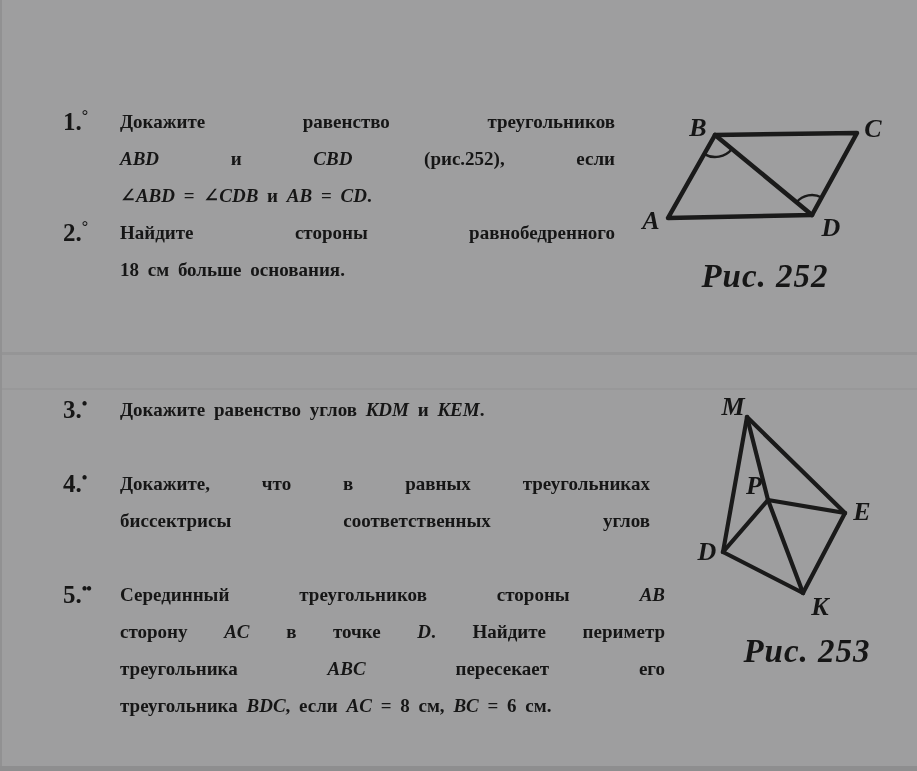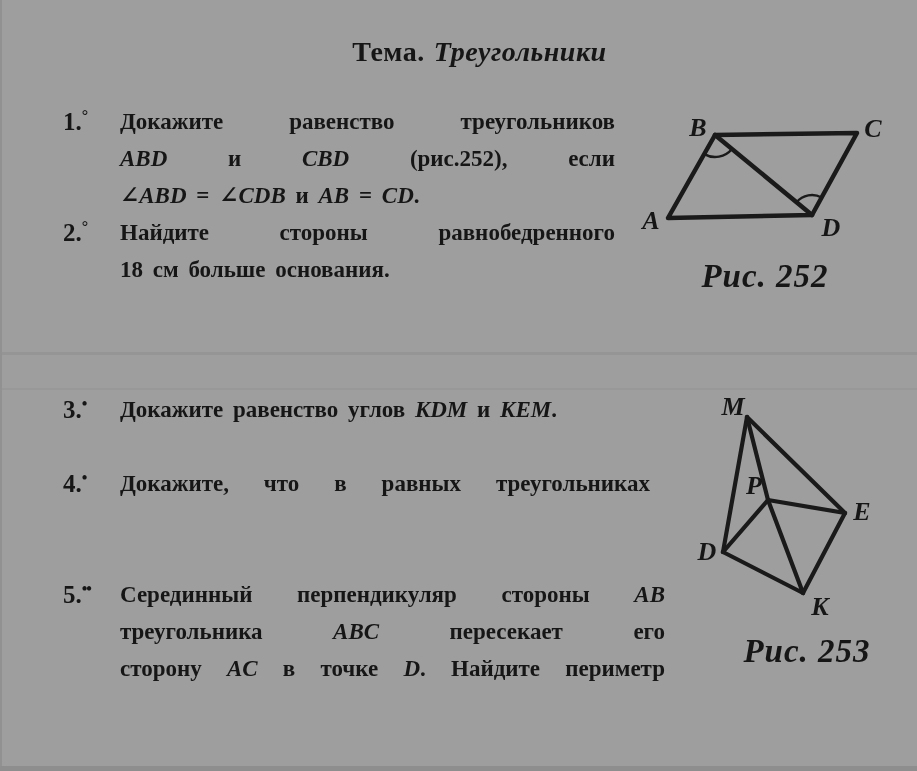--- a/index.html
+++ b/index.html
@@ -17,21 +17,21 @@
     font-size:28px;font-weight:bold;letter-spacing:.5px;
   }
   .title .topic{font-style:italic;margin-left:9px;}
   
   .problem{position:absolute;left:63px;display:flex;align-items:flex-start;}
   .pnum{
     flex:none;width:57px;font-size:25px;font-weight:bold;line-height:37px;
     white-space:nowrap;
   }
   .pnum sup{font-size:16px;line-height:0;letter-spacing:-1px;}
-  .ptext{font-size:23px;font-weight:bold;line-height:37px;word-spacing:4px;}
+  .ptext{font-size:19px;font-weight:bold;line-height:37px;word-spacing:4px;}
   .line{width:100%;}
   .just{text-align:justify;text-align-last:justify;}
   .it{font-style:italic;}
   
   .fig{position:absolute;}
   .fig svg{display:block;}
   .figlabel{
     font-family:"Liberation Serif","DejaVu Serif",serif;
     font-size:26px;font-style:italic;font-weight:bold;fill:#161616;
   }
@@ -46,23 +46,20 @@
   .streak1{top:352px;height:3px;background:rgba(50,50,50,0.08);}
   .streak2{top:388px;height:2px;background:rgba(50,50,50,0.05);}
   .edge-left{position:absolute;left:0;top:0;width:2px;height:100%;background:#919192;}
   .edge-bottom{position:absolute;left:0;bottom:0;width:100%;height:5px;background:#8e8e8f;}
 </style>
 </head>
 <body>
 
 <div id="page">
 
-  <div class="title">
-    <span>Тема.</span><span class="topic">Треугольники</span>
-  </div>
 
   <div class="problem" style="top:103px;">
     <div class="pnum"><span>1.</span><sup>°</sup></div>
     <div class="ptext" style="width:495px;">
       <div class="line just"><span>Докажите равенство треугольников</span></div>
       <div class="line just"><span class="it">ABD</span><span> и </span><span class="it">CBD</span><span> (рис.252), если</span></div>
       <div class="line"><span>∠</span><span class="it">ABD</span><span> = </span><span>∠</span><span class="it">CDB</span><span> и </span><span class="it">AB</span><span> = </span><span class="it">CD</span><span>.</span></div>
     </div>
   </div>
 
@@ -78,29 +75,31 @@
     <div class="pnum"><span>3.</span><sup>•</sup></div>
     <div class="ptext" style="width:515px;">
       <div class="line"><span>Докажите равенство углов </span><span class="it">KDM</span><span> и </span><span class="it">KEM</span><span>.</span></div>
     </div>
   </div>
 
   <div class="problem" style="top:465px;">
     <div class="pnum"><span>4.</span><sup>•</sup></div>
     <div class="ptext" style="width:530px;">
       <div class="line just"><span>Докажите, что в равных треугольниках</span></div>
+      <div class="line just"><span>биссектрисы соответственных углов</span></div>
     </div>
   </div>
 
   <div class="problem" style="top:576px;">
     <div class="pnum"><span>5.</span><sup>••</sup></div>
     <div class="ptext" style="width:545px;">
-      <div class="line just"><span>Серединный перпендикуляр стороны </span><span class="it">AB</span></div>
+      <div class="line just"><span>Серединный треугольников стороны </span><span class="it">AB</span></div>
+      <div class="line just"><span>сторону </span><span class="it">AC</span><span> в точке </span><span class="it">D</span><span>. Найдите периметр</span></div>
       <div class="line just"><span>треугольника </span><span class="it">ABC</span><span> пересекает его</span></div>
-      <div class="line just"><span>сторону </span><span class="it">AC</span><span> в точке </span><span class="it">D</span><span>. Найдите периметр</span></div>
+      <div class="line"><span>треугольника </span><span class="it">BDC</span><span>, если </span><span class="it">AC</span><span> = 8 см, </span><span class="it">BC</span><span> = 6 см.</span></div>
     </div>
   </div>
 
   <div class="fig" style="left:640px;top:103px;">
     <svg width="270" height="140" viewBox="0 0 270 140">
       <g stroke="#1a1a1a" stroke-width="4.5" fill="none" stroke-linecap="round" stroke-linejoin="round">
         <path d="M28,115 L75,32 L217,30 L172,112 Z"></path>
         <line x1="75" y1="32" x2="172" y2="112"></line>
       </g>
       <g stroke="#1a1a1a" stroke-width="2.4" fill="none">

